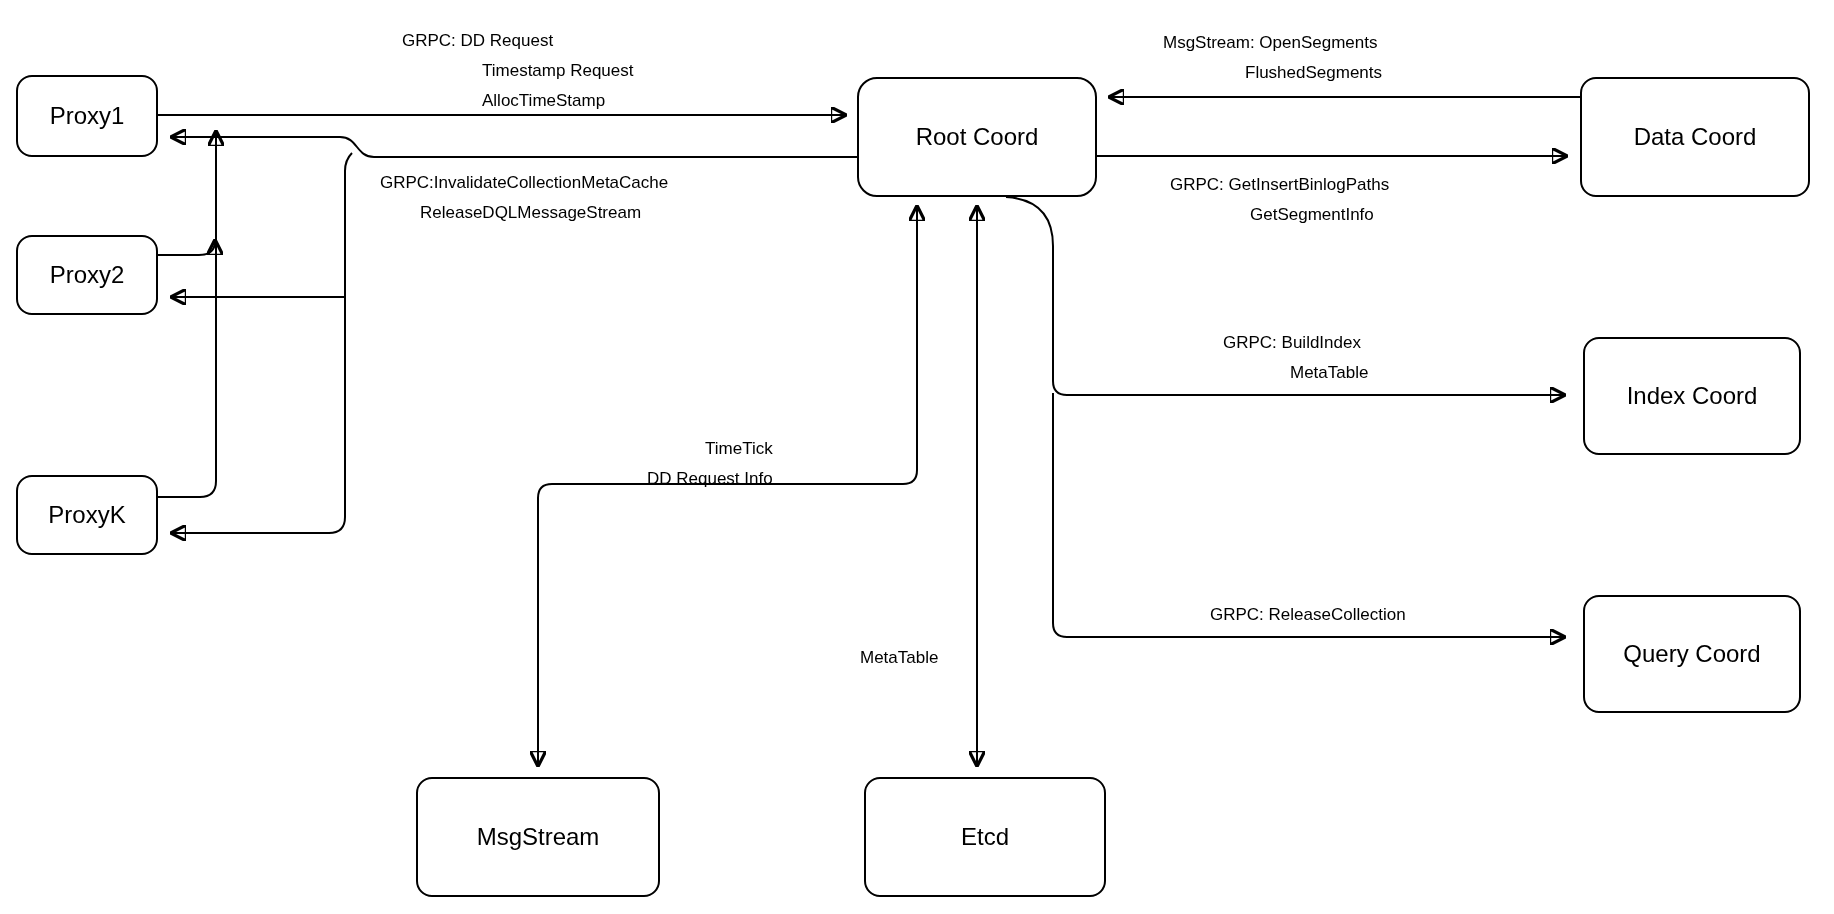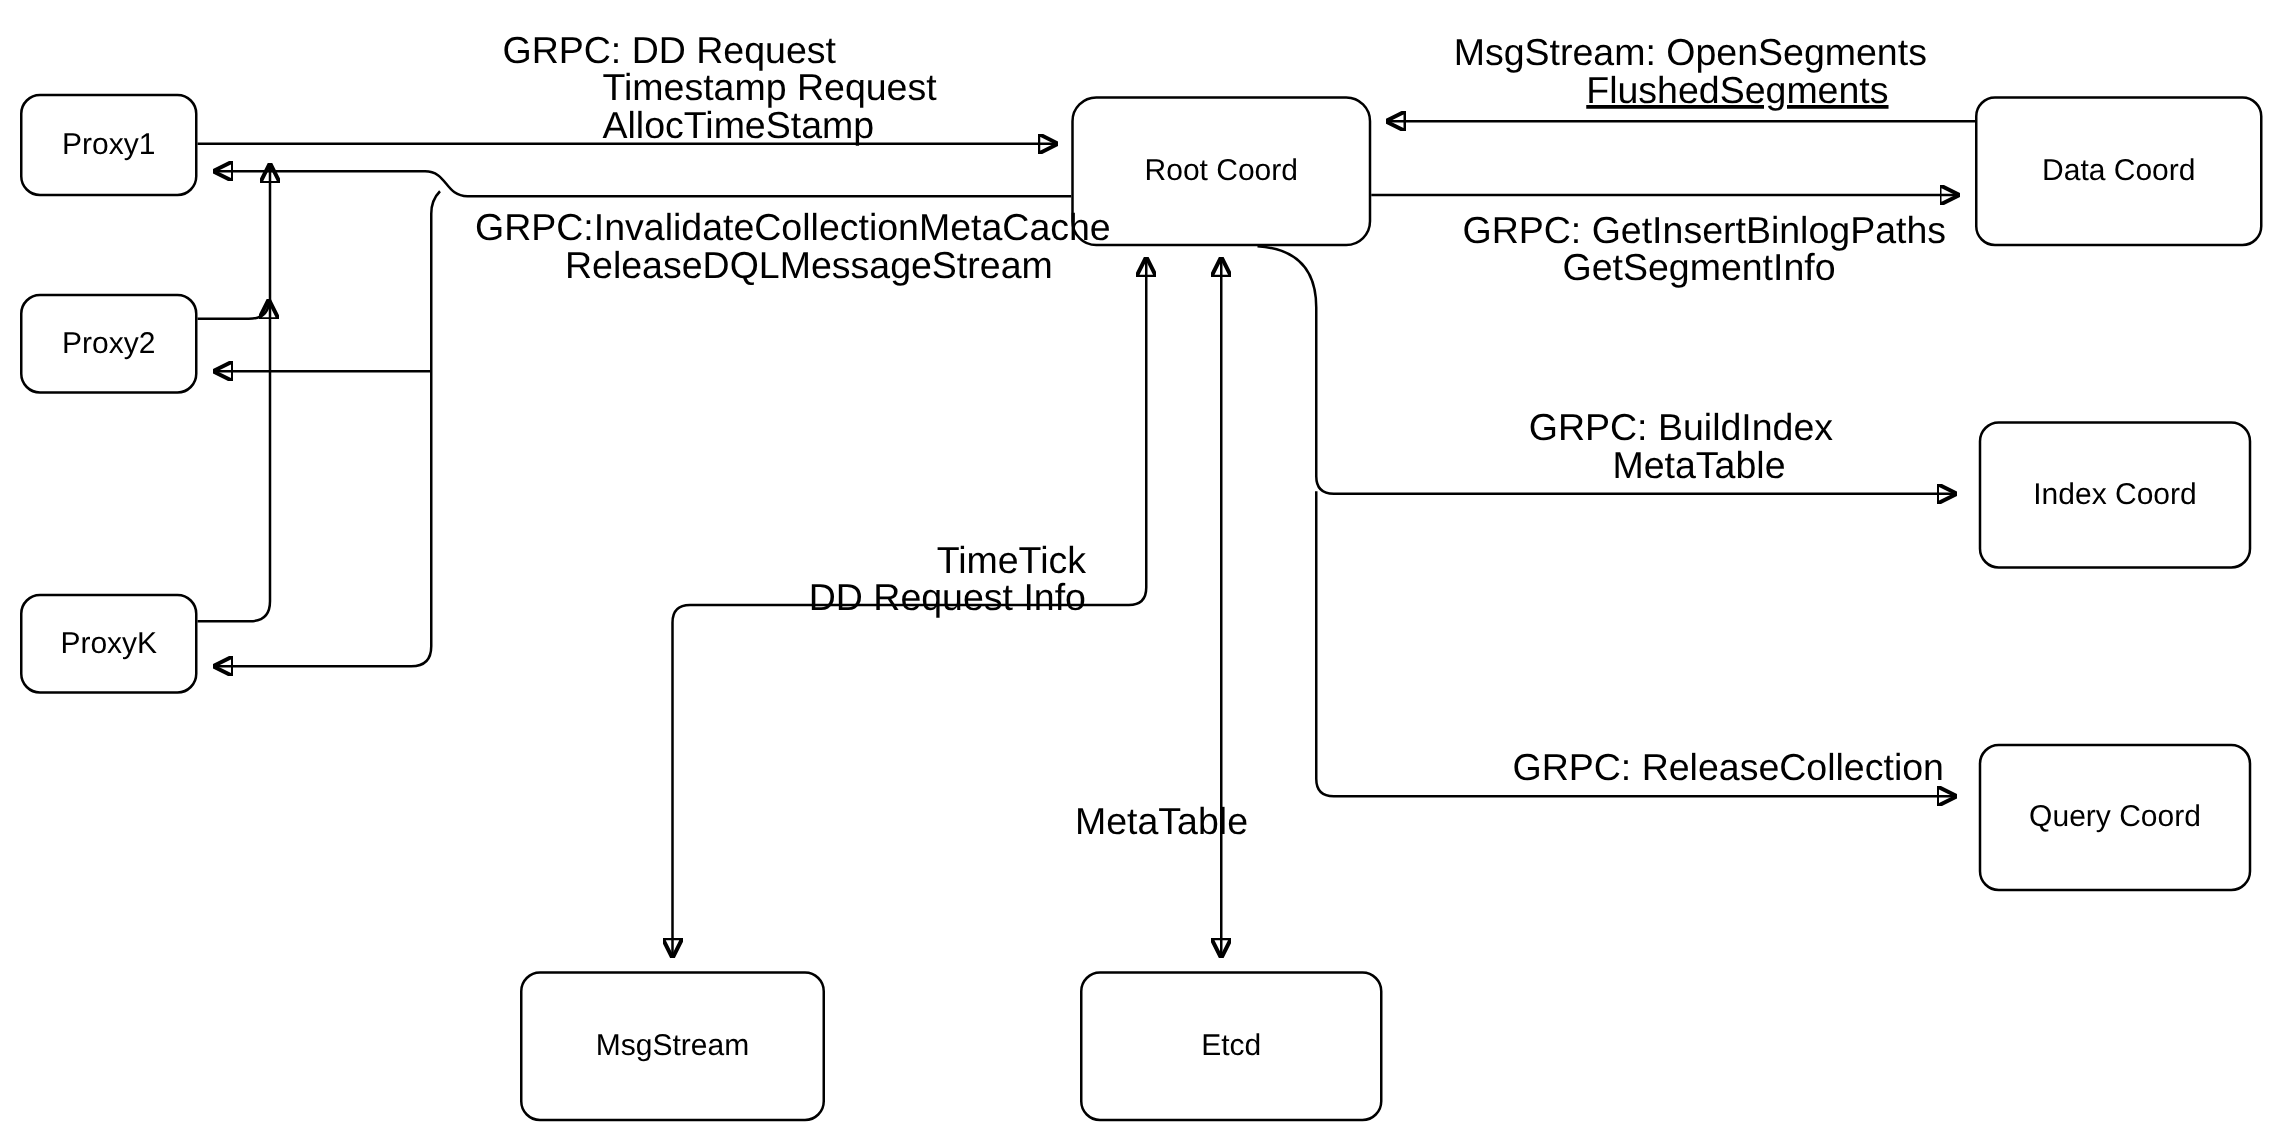--- a/index.html
+++ b/index.html
@@ -17,21 +17,21 @@
     position:absolute;
     border:2.5px solid #000;
     border-radius:16px;
     background:#fff;
     display:flex;align-items:center;justify-content:center;
     font-size:24px;
     box-sizing:border-box;
   }
   .elabel{
     position:absolute;
-    font-size:30px;
+    font-size:17px;
     line-height:30px;
     white-space:nowrap;
   }
   .elabel .l{display:block;}
 </style>
 </head>
 <body>
 
 <div class="canvas">
 
@@ -99,26 +99,26 @@
   </div>
 
   <div class="elabel" style="left:402px;top:26px;">
     <span class="l">GRPC: DD Request</span>
     <span class="l" style="margin-left:80px;">Timestamp Request</span>
     <span class="l" style="margin-left:80px;">AllocTimeStamp</span>
   </div>
 
   <div class="elabel" style="left:380px;top:168px;">
     <span class="l">GRPC:InvalidateCollectionMetaCache</span>
-    <span class="l" style="margin-left:72px;">ReleaseDQLMessageStream</span>
+    <span class="l" style="margin-left:40px;">ReleaseDQLMessageStream</span>
   </div>
 
   <div class="elabel" style="left:1163px;top:28px;">
     <span class="l">MsgStream: OpenSegments</span>
-    <span class="l" style="margin-left:106px;text-decoration:underline;">FlushedSegments</span>
+    <span class="l" style="margin-left:82px;">FlushedSegments</span>
   </div>
 
   <div class="elabel" style="left:1170px;top:170px;">
     <span class="l">GRPC: GetInsertBinlogPaths</span>
     <span class="l" style="margin-left:80px;">GetSegmentInfo</span>
   </div>
 
   <div class="elabel" style="left:1223px;top:328px;">
     <span class="l">GRPC: BuildIndex</span>
     <span class="l" style="margin-left:67px;">MetaTable</span>

